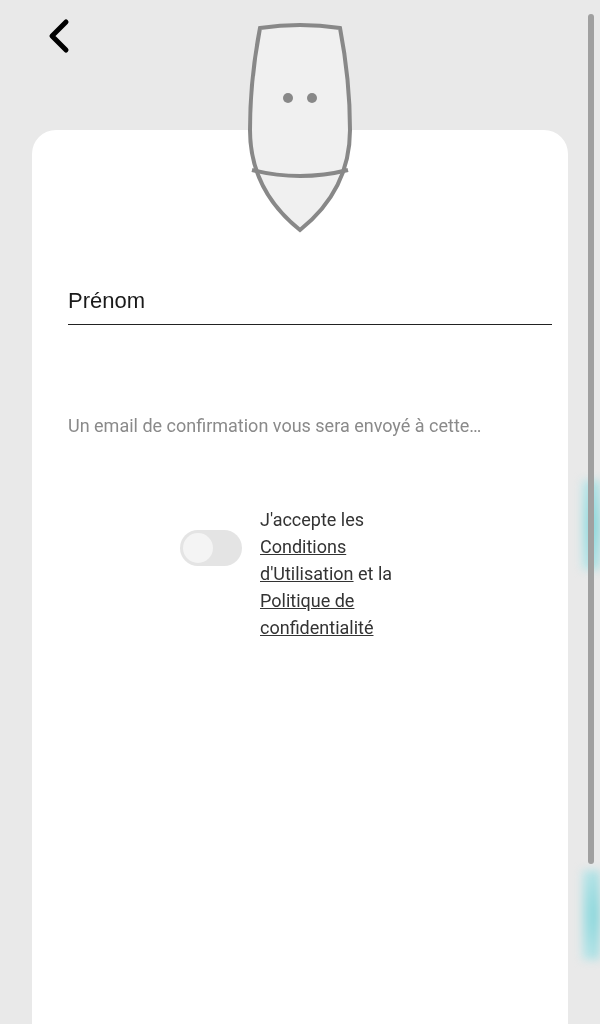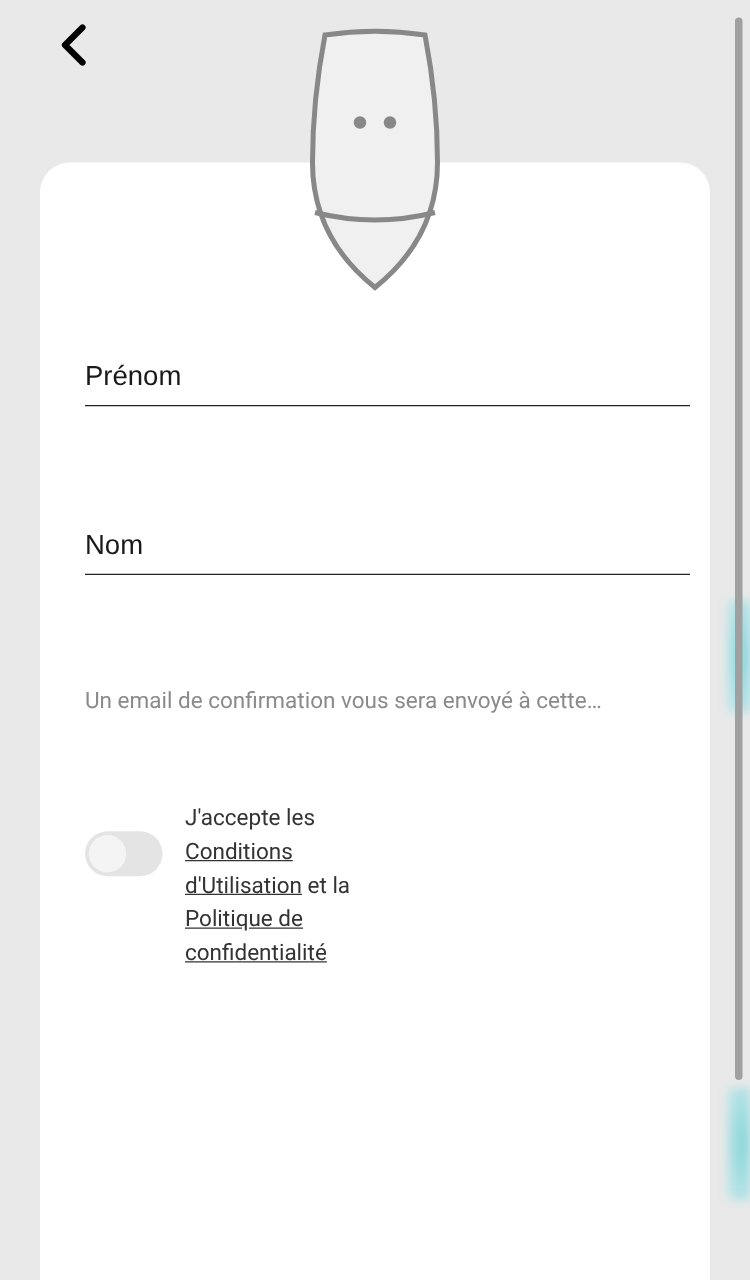--- a/index.html
+++ b/index.html
@@ -60,20 +60,21 @@
       margin-top: 14px;
       white-space: nowrap;
       overflow: hidden;
       text-overflow: ellipsis;
     }
     .consent-row {
       display: flex;
       align-items: flex-start;
       gap: 18px;
       margin-top: 70px;
+      justify-content: center;
     }
     .toggle {
       width: 62px;
       height: 36px;
       background: #e4e4e4;
       border-radius: 18px;
       position: relative;
       flex-shrink: 0;
       cursor: pointer;
       margin-top: 24px;
@@ -145,23 +146,20 @@
     <circle cx="90" cy="78" r="5" fill="#888"></circle>
   </svg>
 </div>
 
 <div class="card">
 
   <div class="field-group">
     <input class="input-field" type="text" placeholder="Prénom" style="">
   </div>
 
-  <div class="field-group">
-    <input class="input-field" type="text" placeholder="Nom" style="">
-  </div>
 
   <div class="field-group with-helper">
     <div class="helper-text">Un email de confirmation vous sera envoyé à cette…</div>
   </div>
 
 
   <div class="consent-row">
     <div class="toggle">
       <div class="toggle-knob"></div>
     </div>

